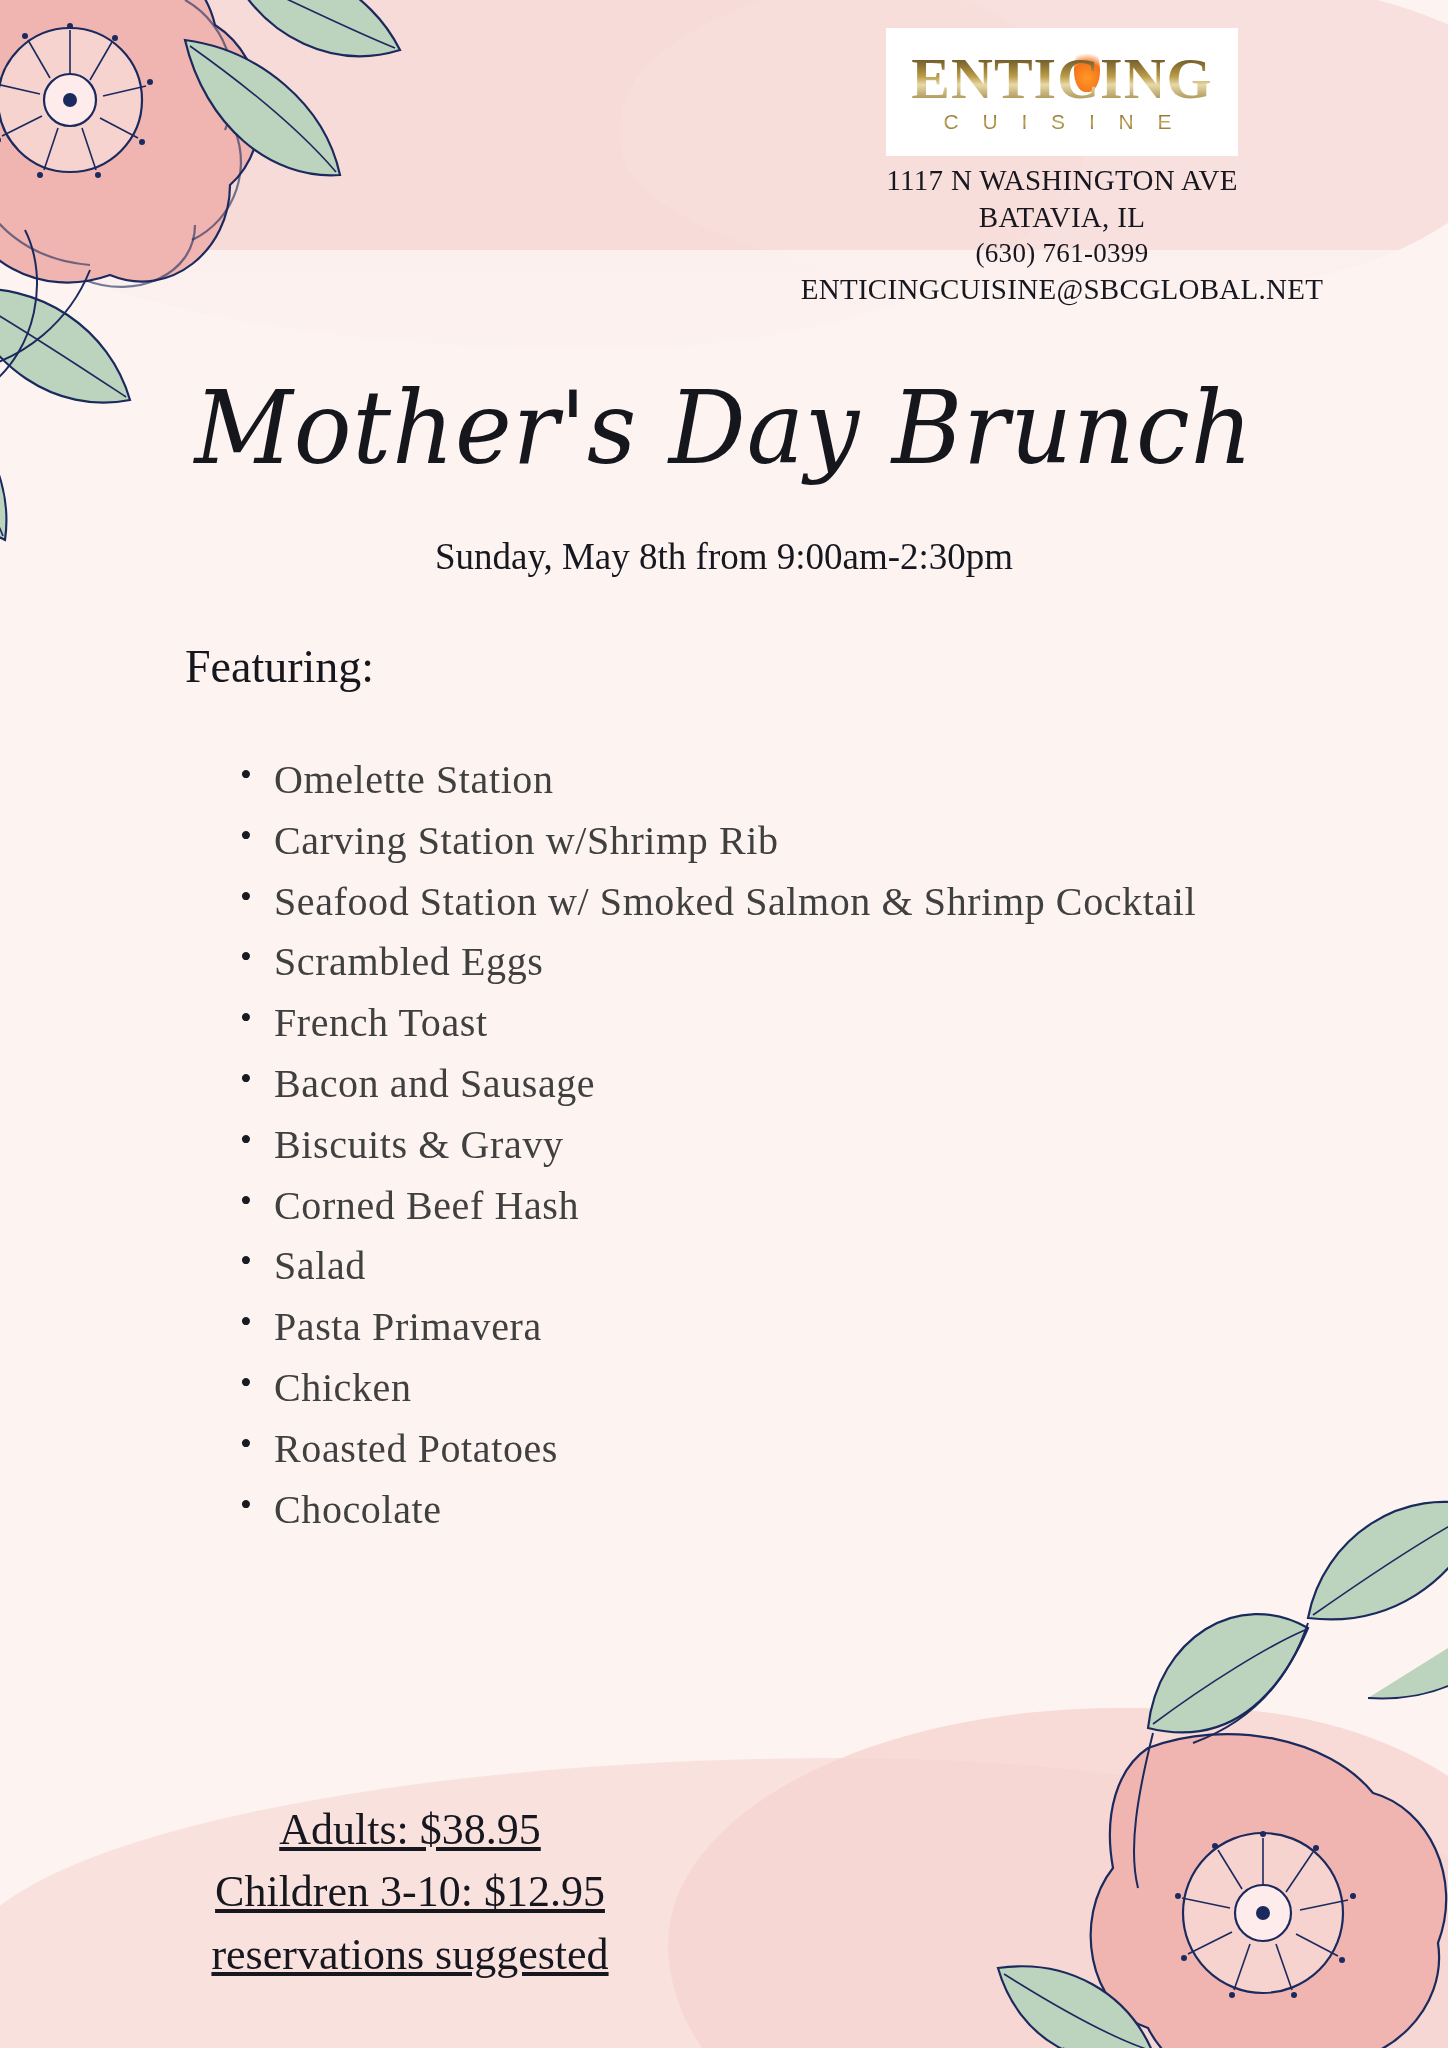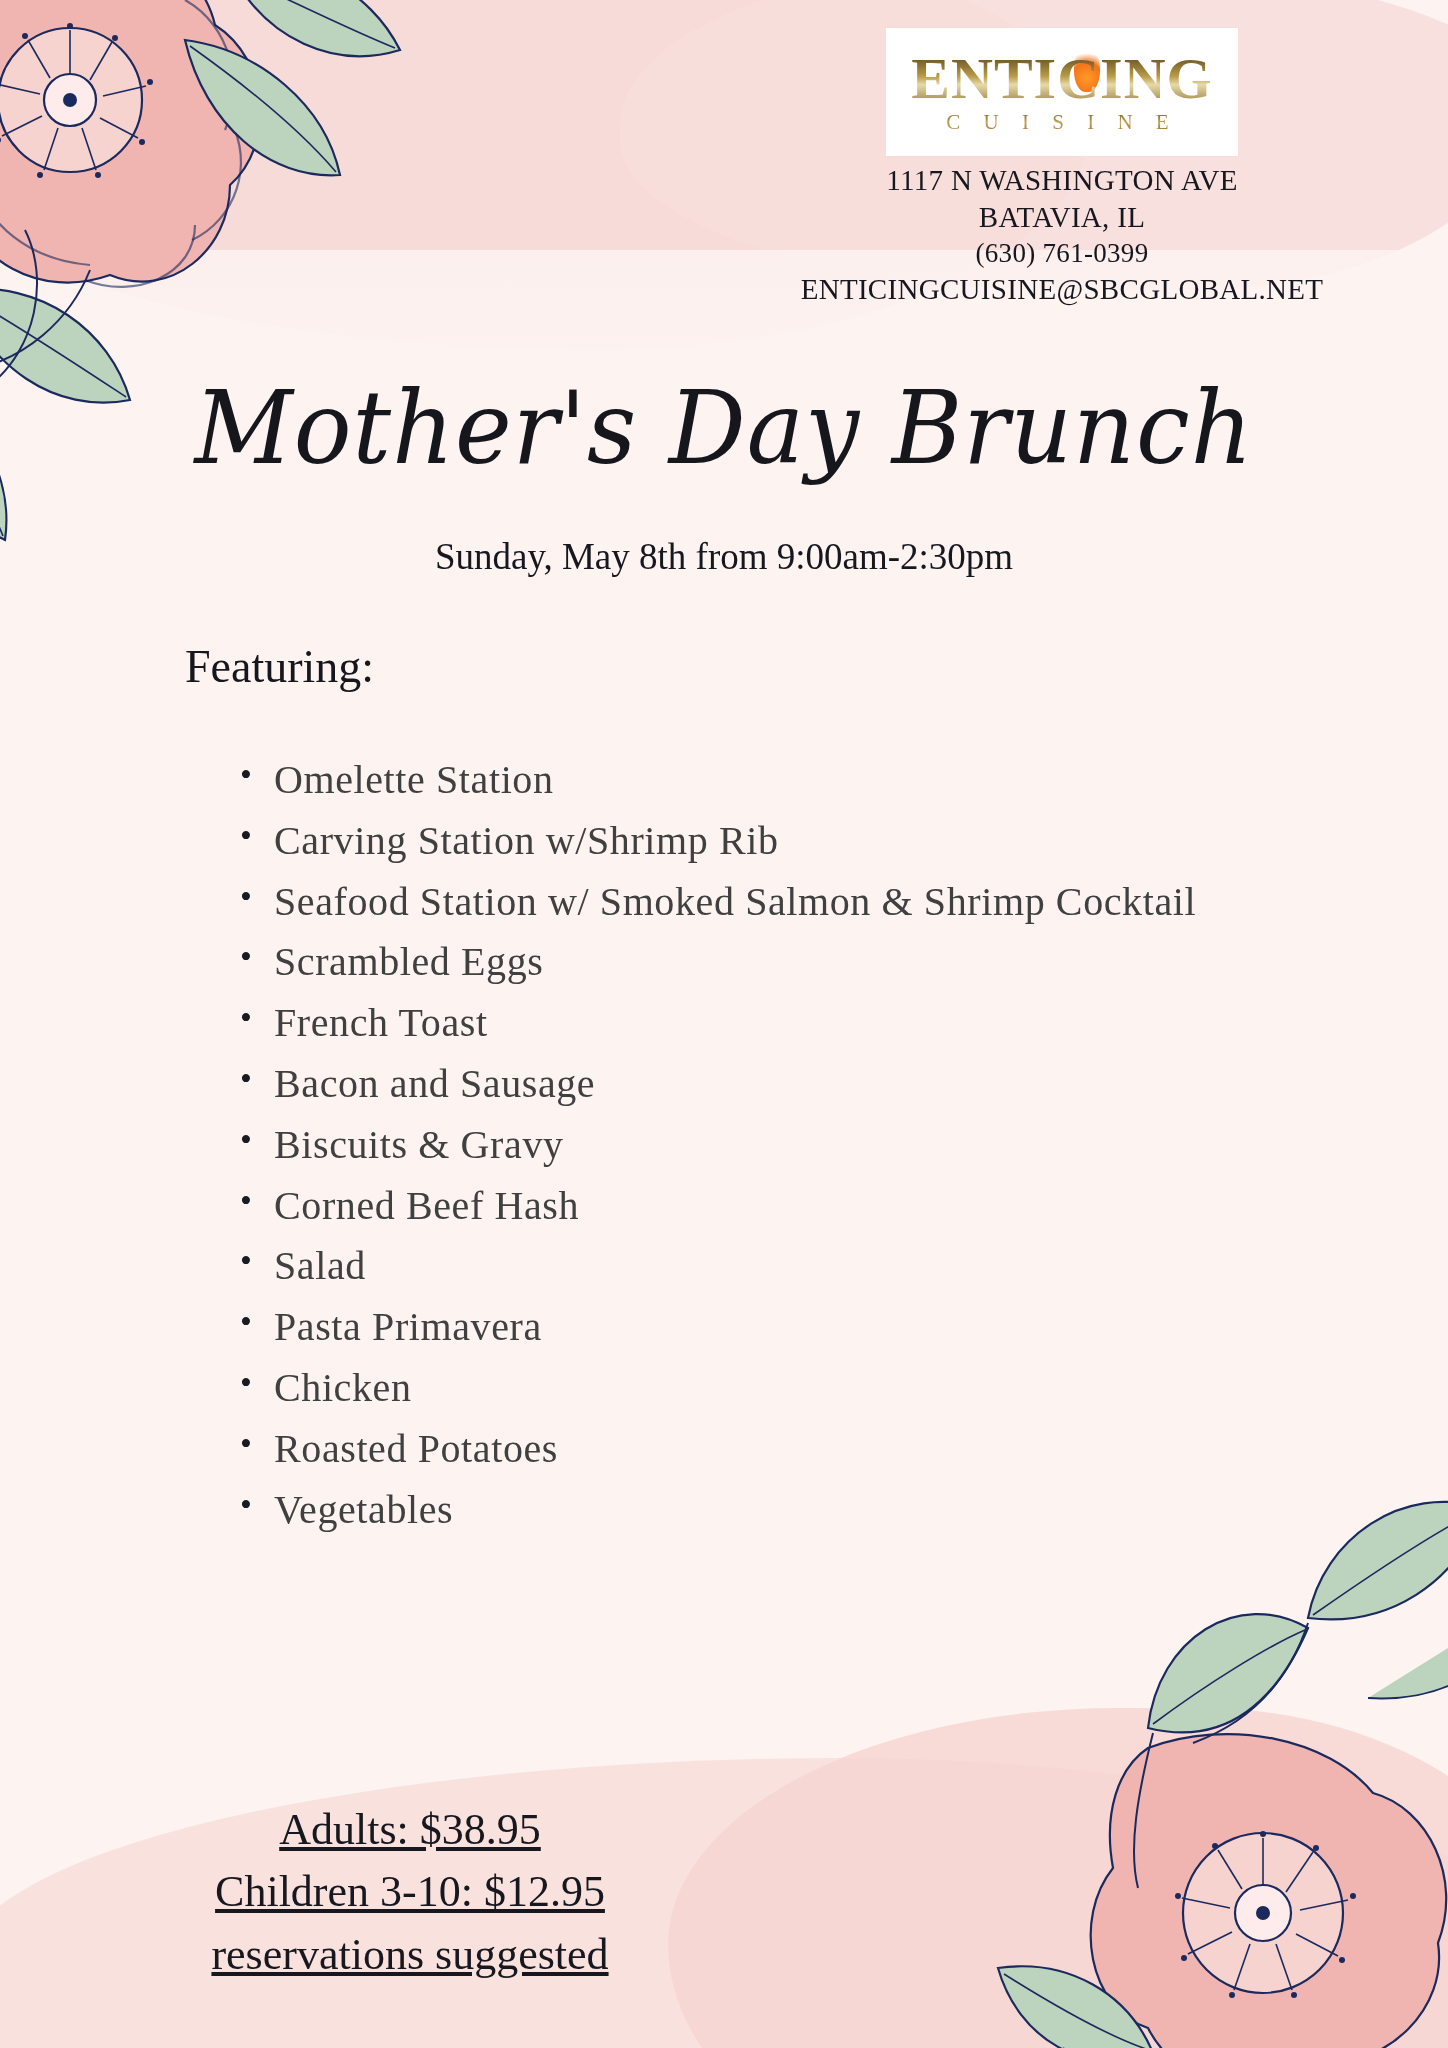--- a/index.html
+++ b/index.html
@@ -115,21 +115,21 @@
     position: absolute;
     left: 188px;
     top: 18px;
     width: 26px;
     height: 46px;
     background: radial-gradient(circle at 50% 70%, #ff9a26 0%, #f4721a 45%, rgba(244,114,26,0) 72%);
     border-radius: 50% 50% 45% 45%;
     z-index: 1;
   }
   .logo-sub {
-    font-family: Liberation Serif, serif;
+    font-family: Liberation Sans, sans-serif;
     font-size: 21px;
     letter-spacing: 9px;
     margin-top: 2px;
     background: linear-gradient(180deg, #6a5524 0%, #c3a557 50%, #7d6428 100%);
     -webkit-background-clip: text;
     background-clip: text;
     color: transparent;
     z-index: 2;
     text-align: center;
   }
@@ -338,21 +338,21 @@
     <li>Seafood Station w/ Smoked Salmon &amp; Shrimp Cocktail</li>
     <li>Scrambled Eggs</li>
     <li>French Toast</li>
     <li>Bacon and Sausage</li>
     <li>Biscuits &amp; Gravy</li>
     <li>Corned Beef Hash</li>
     <li>Salad</li>
     <li>Pasta Primavera</li>
     <li>Chicken</li>
     <li>Roasted Potatoes</li>
-    <li>Vegetables</li>
+    <li>Chocolate</li>
   </ul>
 
   <div class="pricing">
     <div>Adults: $38.95</div>
     <div>Children 3-10: $12.95</div>
     <div>reservations suggested</div>
   </div>
 
 </div>
 

